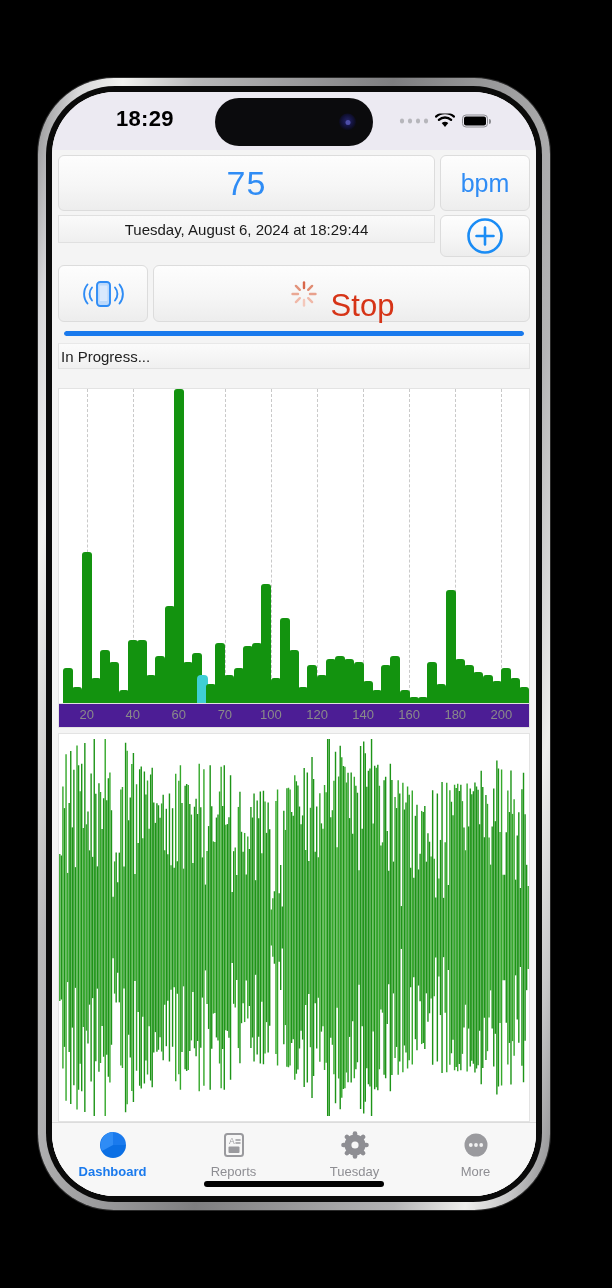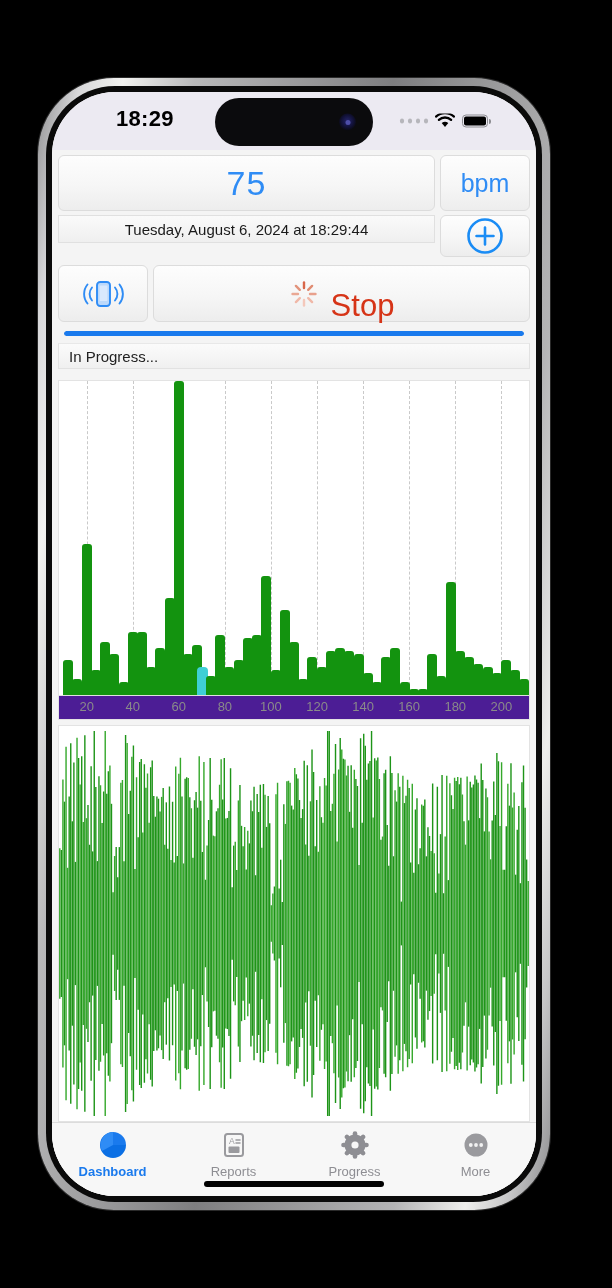--- a/index.html
+++ b/index.html
@@ -167,24 +167,24 @@
   #stop-label { font-size: 31px; color: #d63417; margin-top: 24px; }
 
   
   #progress-wrap { padding: 9px 12px 0 12px; }
   #progress-track {
     height: 5px; border-radius: 3px; background: #dfe0e2; overflow: hidden;
   }
   #progress-fill { height: 100%; width: 100%; background: #1a7aed; border-radius: 3px; }
 
   #progress-label-box {
-    margin: 7px 6px 8px 6px; height: 26px;
+    margin: 7px 6px 16px 6px; height: 26px;
     background: linear-gradient(180deg,#fbfbfb,#f0f0f0);
     border: 1px solid #e2e2e2; border-top-color:#e8e8e8;
-    display: flex; align-items: center; padding-left: 10px;
+    display: flex; align-items: center; padding-left: 2px;
   }
   #progress-label { font-size: 15px; color: #222; }
 
   
   #histogram-panel {
     margin: 3px 6px 0 6px;
     background: #fff;
     border: 1px solid #e3e3e3;
     position: relative;
     height: 340px;
@@ -413,21 +413,21 @@
                 <div class="hbar" style="left: calc(93.1373% - 5px); width: 10px; height: 7%;"></div>
                 <div class="hbar" style="left: calc(95.098% - 5px); width: 10px; height: 11%;"></div>
                 <div class="hbar" style="left: calc(97.0588% - 5px); width: 10px; height: 8%;"></div>
                 <div class="hbar" style="left: calc(99.0196% - 5px); width: 10px; height: 5%;"></div>
               </div>
           </div>
           <div id="hist-axis">
               <span class="xtick" style="left: 5.88235%;">20</span>
               <span class="xtick" style="left: 15.6863%;">40</span>
               <span class="xtick" style="left: 25.4902%;">60</span>
-              <span class="xtick" style="left: 35.2941%;">80</span>
+              <span class="xtick" style="left: 35.2941%;">70</span>
               <span class="xtick" style="left: 45.098%;">100</span>
               <span class="xtick" style="left: 54.902%;">120</span>
               <span class="xtick" style="left: 64.7059%;">140</span>
               <span class="xtick" style="left: 74.5098%;">160</span>
               <span class="xtick" style="left: 84.3137%;">180</span>
               <span class="xtick" style="left: 94.1176%;">200</span>
             </div>
         </div>
 
         <div id="waveform-panel">
@@ -775,21 +775,21 @@
                   <line x1="3.5" y1="15" x2="7" y2="15"></line>
                   <line x1="23" y1="15" x2="26.5" y2="15"></line>
                   <line x1="6.9" y1="6.9" x2="9.3" y2="9.3"></line>
                   <line x1="20.7" y1="20.7" x2="23.1" y2="23.1"></line>
                   <line x1="23.1" y1="6.9" x2="20.7" y2="9.3"></line>
                   <line x1="9.3" y1="20.7" x2="6.9" y2="23.1"></line>
                 </g>
                 <circle cx="15" cy="15" r="3.6" fill="#f7f7f7"></circle>
               </svg>
             </span>
-            <span class="tab-label">Progress</span>
+            <span class="tab-label">Tuesday</span>
           </div>
 
           <div class="tab">
             <span class="tab-icon">
               <svg width="30" height="30" viewBox="0 0 30 30">
                 <circle cx="15" cy="15" r="11.5" fill="#9a9a9e"></circle>
                 <circle cx="9.8" cy="15" r="1.9" fill="#f2f2f2"></circle>
                 <circle cx="15" cy="15" r="1.9" fill="#f2f2f2"></circle>
                 <circle cx="20.2" cy="15" r="1.9" fill="#f2f2f2"></circle>
               </svg>

